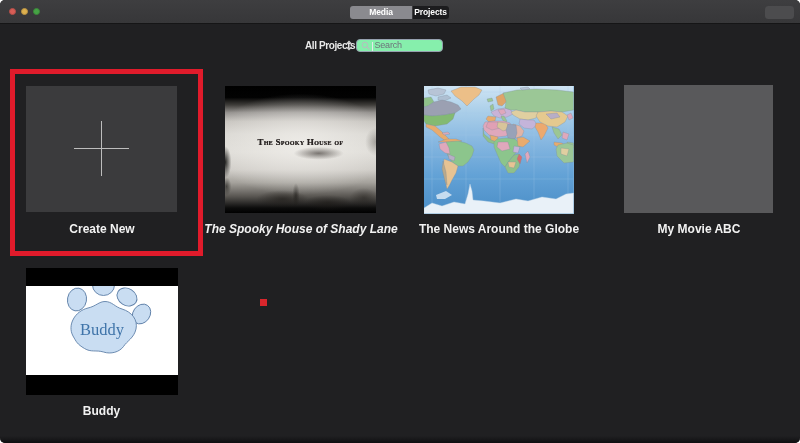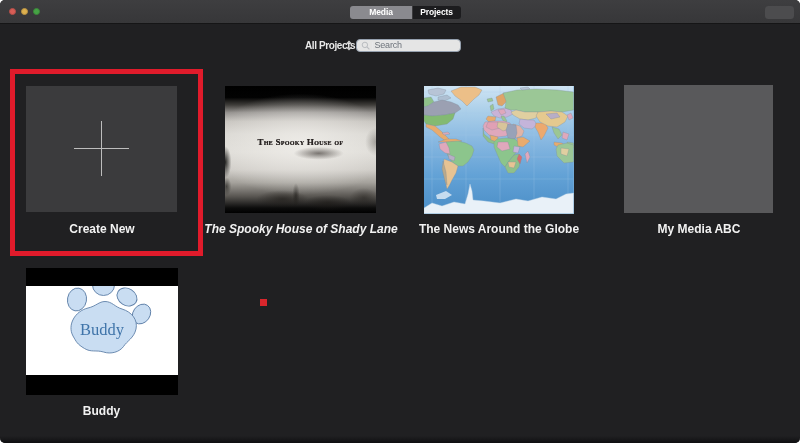--- a/index.html
+++ b/index.html
@@ -6,25 +6,25 @@
   *{box-sizing:border-box;}
   .window{position:relative;width:800px;height:443px;background:#202022;border-radius:5px;overflow:hidden;font-family:"Liberation Sans",sans-serif;}
   .titlebar{position:absolute;left:0;top:0;width:800px;height:24px;background:linear-gradient(#3e3e40,#373739);border-bottom:1px solid #151516;}
   .light{position:absolute;top:8px;width:7px;height:7px;border-radius:50%;}
   .l-red{left:8.5px;background:#d75d56;border:0.5px solid #b44f49;}
   .l-yel{left:20.5px;background:#ddb04e;border:0.5px solid #b89242;}
   .l-grn{left:33px;background:#46a345;border:0.5px solid #3a8839;}
   .tabs{position:absolute;left:350px;top:6px;height:12.5px;display:flex;}
   .tab{height:12.5px;line-height:12.5px;text-align:center;font-size:8.5px;font-weight:bold;letter-spacing:-0.1px;color:#ffffff;}
   .tab-media{width:62px;background:#8a8a8f;border-radius:3px 0 0 3px;}
-  .tab-projects{width:48px;background:#1c1c1e;border-radius:0 3px 3px 0;margin-left:0.5px;}
+  .tab-projects{width:36px;background:#1c1c1e;border-radius:0 3px 3px 0;margin-left:0.5px;}
   .tb-btn{position:absolute;left:764.5px;top:5.5px;width:29.5px;height:13.5px;background:#4c4c4e;border-radius:3.5px;}
   .allproj{position:absolute;left:305px;top:40px;font-size:10px;font-weight:bold;letter-spacing:-0.4px;color:#e8e8e8;}
   .chev{position:absolute;left:345px;top:39.5px;}
-  .searchbox{position:absolute;left:356px;top:38.5px;width:105px;height:13.5px;background:#e5e5e5;border:1.2px solid #95a0ae;border-radius:4px;}
+  .searchbox{position:absolute;left:356px;top:38.5px;width:87px;height:13.5px;background:#86efac;border:1.2px solid #95a0ae;border-radius:4px;}
   .searchtxt{position:absolute;left:17.5px;top:0.5px;font-size:9px;letter-spacing:-0.2px;color:#6d737b;}
   .caret{position:absolute;left:15px;top:2px;width:1px;height:9px;background:#e8e8ea;}
   .thumb-label{position:absolute;font-size:12px;font-weight:bold;color:#f2f2f2;white-space:nowrap;transform:translateX(-50%);}
   .tile{position:absolute;}
   .redrect{position:absolute;left:10px;top:68.5px;width:193px;height:187px;border:5.5px solid #e01b2b;}
   .redsq{position:absolute;left:259.5px;top:299px;width:7px;height:7px;background:#d8262c;}
   .plus-v{position:absolute;left:75px;top:34.5px;width:1px;height:55px;background:#bdbdbd;}
   .plus-h{position:absolute;left:47.5px;top:61.5px;width:55px;height:1px;background:#bdbdbd;}
   #spooky-bg{position:absolute;left:0;top:0;width:150.5px;height:127px;
     background:
@@ -189,21 +189,21 @@
         <path d="M137,62 L145,63 L143,70 L137,68 Z" fill="#e0cfa0"></path>
       </g>
 
       <path d="M0,122 L8,117 L18,120 L30,116 L41,118 L44,108 L46,98 L48,105 L49,114 L60,115 L76,117 L92,113 L104,115 L118,111 L132,113 L142,108 L149.5,107 L149.5,127.5 L0,127.5 Z" fill="#e9f1f8" stroke="#bdd5e7" stroke-width="0.4"></path>
       <path d="M12,109 L22,105 L28,109 L21,113 L13,113 Z" fill="#e2eef7" opacity="0.8"></path>
     </svg>
   </div>
   <div class="thumb-label" style="left:499px;top:221.5px;">The News Around the Globe</div>
 
   <div class="tile" style="left:623.5px;top:84.5px;width:149px;height:128px;background:#59595b;"></div>
-  <div class="thumb-label" style="left:699px;top:221.5px;">My Media ABC</div>
+  <div class="thumb-label" style="left:699px;top:221.5px;">My Movie ABC</div>
 
   <div class="tile" style="left:26px;top:268px;width:152px;height:127px;background:#000;overflow:hidden;">
     <svg width="152" height="127" viewBox="0 0 152 127">
       <rect x="0" y="18" width="152" height="89" fill="#ffffff"></rect>
       <g fill="#c9ddf2" stroke="#5f80a8" stroke-width="0.9">
         <ellipse cx="51" cy="31.5" rx="9.5" ry="11.5" transform="rotate(10 51 31.5)"></ellipse>
         <ellipse cx="77.5" cy="17" rx="11" ry="10.5"></ellipse>
         <ellipse cx="101" cy="29" rx="10.5" ry="8.5" transform="rotate(32 101 29)"></ellipse>
         <ellipse cx="115.5" cy="46" rx="8.5" ry="10.5" transform="rotate(35 115.5 46)"></ellipse>
         <path d="M47,68 C41,57 49,43 62,40 C70,38.2 73,33.5 79,33.5 C86,33.5 89,39 96,41 C106,44 112,52 110,61 C108,70 101,73 97.5,78.5 C93.5,84 85,86.5 77.5,84 C70,81.8 65,84.5 58.5,80.5 C51,76 50.5,74 47,68 Z"></path>

